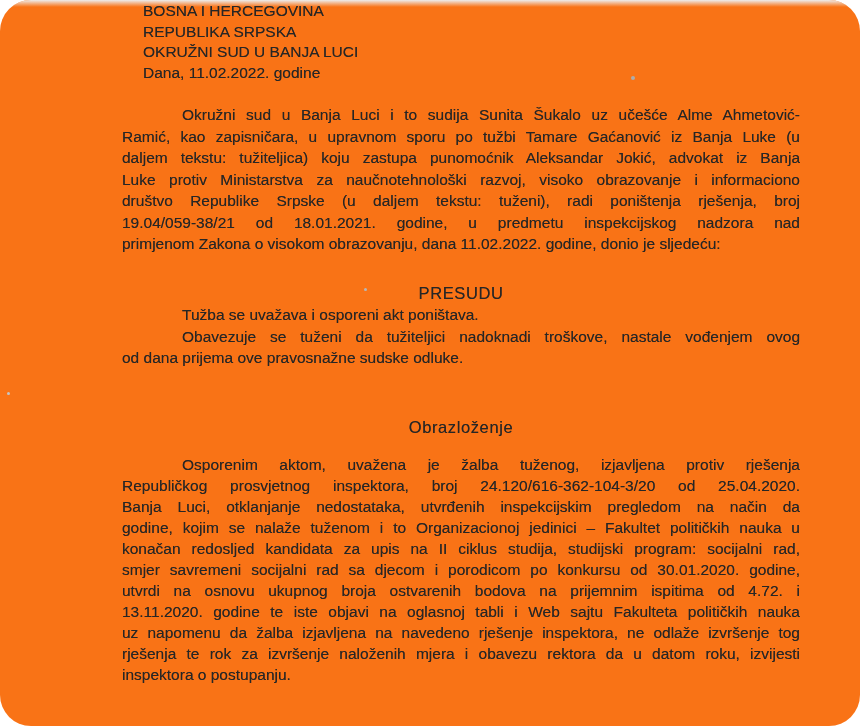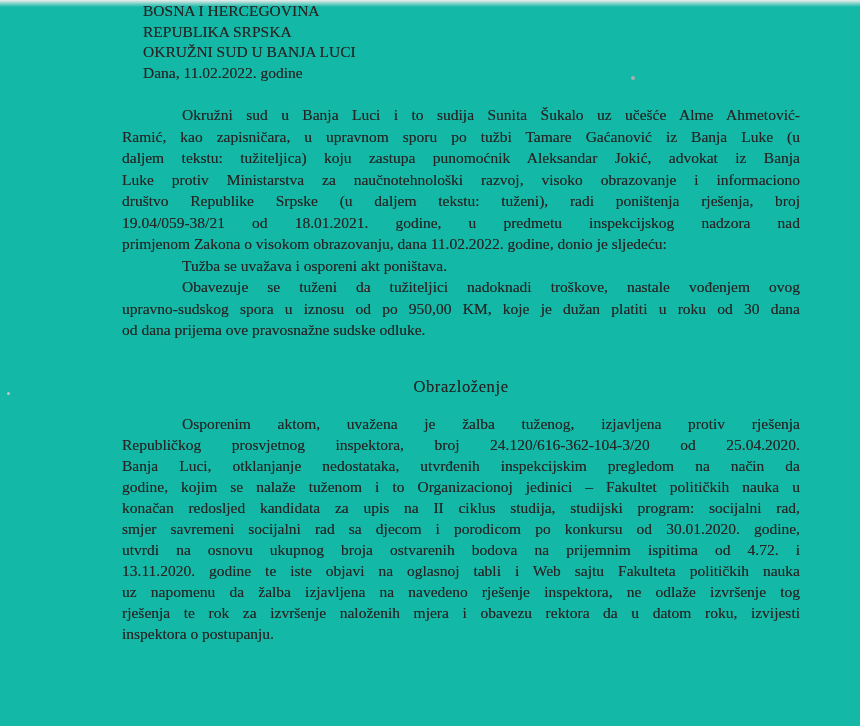--- a/index.html
+++ b/index.html
@@ -1,24 +1,25 @@
 <!DOCTYPE html>
 <html><head>
 <meta charset="utf-8">
 <style>
   * { margin: 0; padding: 0; box-sizing: border-box; }
   html, body { background: #ffffff; }
   .page {
     position: relative;
     width: 860px;
     height: 726px;
-    background: #14b8a6;
+    background: #f97316;
     overflow: hidden;
-    font-family: Liberation Serif, serif;
+    font-family: Liberation Sans, sans-serif;
     color: #262626;
+    border-radius: 31px;
   }
   .scan-shade-top {
     position: absolute;
     top: 0; left: 0;
     width: 100%; height: 7px;
     background: linear-gradient(#ededed, rgba(255,255,255,0));
     pointer-events: none;
   }
   .doc {
     position: absolute;
@@ -44,21 +45,21 @@
   .ln.end { text-align-last: left; }
   .ln.ind { text-indent: 60px; }
   .center-h {
     text-align: center;
     font-size: 16.5px;
     letter-spacing: 0.6px;
     line-height: 21.5px;
   }
   .h-presudu { margin-top: 28px; }
   .ruling-p1 { }
-  .h-obraz { margin-top: 35px; }
+  .h-obraz { margin-top: 48px; }
   .reasoning { margin-top: 16px; line-height: 21px; }
   .speck {
     position: absolute;
     background: #adadad;
     border-radius: 50%;
     pointer-events: none;
   }
   .speck-a { left: 631px; top: 76px; width: 4px; height: 4px; }
   .speck-b { left: 364px; top: 288px; width: 3px; height: 3px; background:#b8b8b8; }
   .speck-c { left: 7px;   top: 392px; width: 3px; height: 3px; background:#c4c4c4; }
@@ -84,28 +85,28 @@
     <div class="intro">
       <div class="ln ind">Okružni sud u Banja Luci i to sudija Sunita Šukalo uz učešće Alme Ahmetović-</div>
       <div class="ln">Ramić, kao zapisničara, u upravnom sporu po tužbi Tamare Gaćanović iz Banja Luke (u</div>
       <div class="ln">daljem tekstu: tužiteljica) koju zastupa punomoćnik Aleksandar Jokić, advokat iz Banja</div>
       <div class="ln">Luke protiv Ministarstva za naučnotehnološki razvoj, visoko obrazovanje i informaciono</div>
       <div class="ln">društvo Republike Srpske (u daljem tekstu: tuženi), radi poništenja rješenja, broj</div>
       <div class="ln">19.04/059-38/21 od 18.01.2021. godine, u predmetu inspekcijskog nadzora nad</div>
       <div class="ln end">primjenom Zakona o visokom obrazovanju, dana  11.02.2022. godine, donio je sljedeću:</div>
     </div>
 
+    <div class="center-h h-presudu">PRESUDU</div>
 
     <div class="ruling-p1">
       <div class="ln ind end">Tužba se uvažava i osporeni akt poništava.</div>
     </div>
 
     <div>
       <div class="ln ind">Obavezuje se tuženi da tužiteljici nadoknadi troškove, nastale vođenjem ovog</div>
-      <div class="ln">upravno-sudskog spora u iznosu od po 950,00 KM, koje je dužan platiti u roku od 30 dana</div>
       <div class="ln end">od dana  prijema ove pravosnažne sudske odluke.</div>
     </div>
 
     <div class="center-h h-obraz">Obrazloženje</div>
 
     <div class="reasoning">
       <div class="ln ind">Osporenim aktom, uvažena je žalba tuženog, izjavljena protiv rješenja</div>
       <div class="ln">Republičkog prosvjetnog inspektora, broj 24.120/616-362-104-3/20 od 25.04.2020.</div>
       <div class="ln">Banja Luci, otklanjanje nedostataka, utvrđenih inspekcijskim pregledom na način da</div>
       <div class="ln">godine, kojim se nalaže tuženom i to Organizacionoj jedinici – Fakultet političkih nauka u</div>

